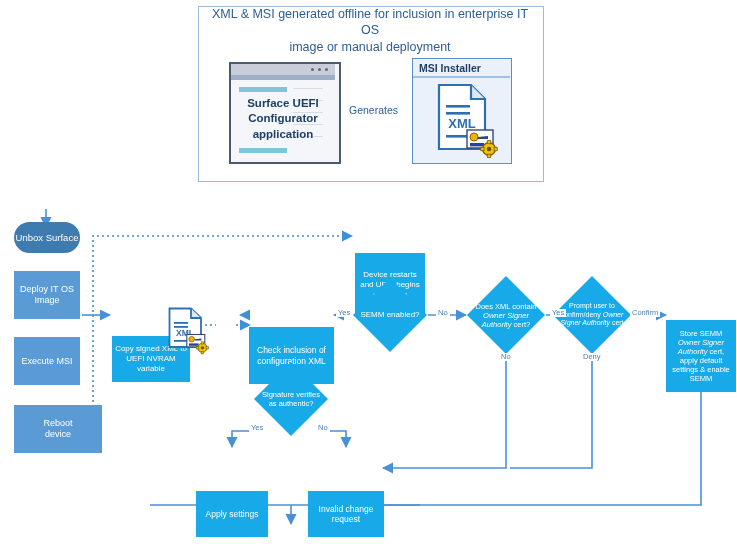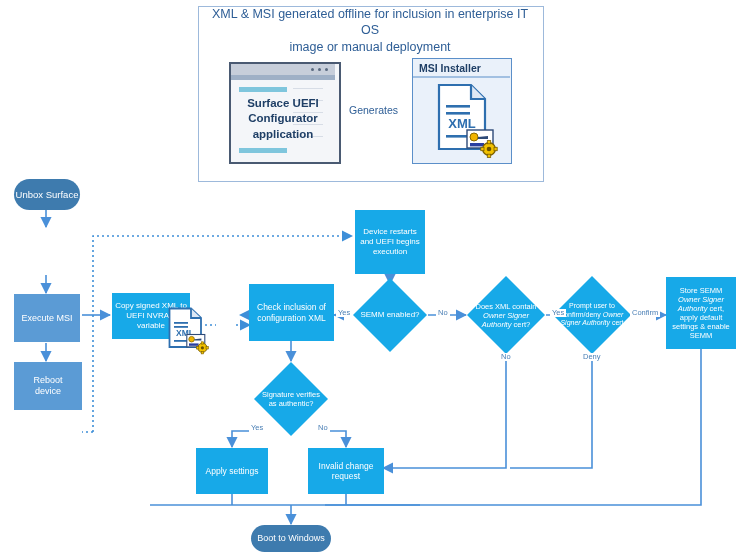--- a/index.html
+++ b/index.html
@@ -4,21 +4,21 @@
 <title>SEMM Flowchart</title>
 <style>
   html,body{margin:0;padding:0;background:#ffffff;}
   body{
     font-family:"Liberation Sans", sans-serif;
     width:737px;height:557px;position:relative;overflow:hidden;
   }
   #stage{position:absolute;left:0;top:0;width:737px;height:557px;}
   svg.layer{position:absolute;left:0;top:0;width:737px;height:557px;overflow:visible;}
   .node{position:absolute;box-sizing:border-box;display:flex;align-items:center;
-        justify-content:center;text-align:center;color:#ffffff;line-height:1.22;}
+        justify-content:center;text-align:center;color:#ffffff;line-height:1.22;margin-top:43px;}
   .rect-steel{background:#5B9BD5;}
   .rect-cyan{background:#17A9E8;}
   .pill{background:#3E7BAE;border-radius:22px;}
   .diamond-wrap{position:absolute;}
   .diamond-wrap .dtext{position:absolute;left:0;top:0;width:100%;height:100%;
         display:flex;align-items:center;justify-content:center;text-align:center;
         color:#fff;line-height:1.2;padding:0 6px;box-sizing:border-box;}
   .edge-label{position:absolute;color:#4A7FB5;background:#ffffff;
         padding:0 2px;line-height:1;white-space:nowrap;}
   .topbox{position:absolute;border:1px solid #9DB9DB;background:#ffffff;}
@@ -158,26 +158,29 @@
       <rect x="21.3" y="26.2" width="3.4" height="3.2"></rect>
       <rect x="14.8" y="19.3" width="3.2" height="3.4"></rect>
       <rect x="28" y="19.3" width="3.2" height="3.4"></rect>
     </g>
   </svg>
 
   <div class="node pill" style="left:14px;top:179px;width:66px;height:31px;font-size:9.5px;">
     <span>Unbox Surface</span>
   </div>
 
+  <div class="node rect-steel" style="left:14px;top:228px;width:66px;height:48px;font-size:9px;padding:0 4px;">
+    <span>Deploy IT OS Image</span>
+  </div>
 
   <div class="node rect-steel" style="left:14px;top:294px;width:66px;height:48px;font-size:9px;padding:0 4px;">
     <span>Execute MSI</span>
   </div>
 
-  <div class="node rect-steel" style="left:14px;top:362px;width:68px;height:48px;font-size:9px;padding:0 18px;">
+  <div class="node rect-steel" style="left:14px;top:362px;width:88px;height:48px;font-size:9px;padding:0 18px;">
     <span>Reboot device</span>
   </div>
 
   <div class="node rect-cyan" style="left:112px;top:293px;width:78px;height:46px;font-size:8px;padding:0 3px;">
     <span>Copy signed XML to UEFI NVRAM variable</span>
   </div>
 
   <svg style="position:absolute;left:168px;top:307px;width:36px;height:44px;">
     <path d="M1.5,1.5 L23,1.5 L33,11 L33,40 L1.5,40 Z" fill="#FFFFFF" stroke="#2E6FAF" stroke-width="1.8"></path>
     <path d="M23,1.5 L23,11 L33,11" fill="#DDE8F5" stroke="#2E6FAF" stroke-width="1.8"></path>

